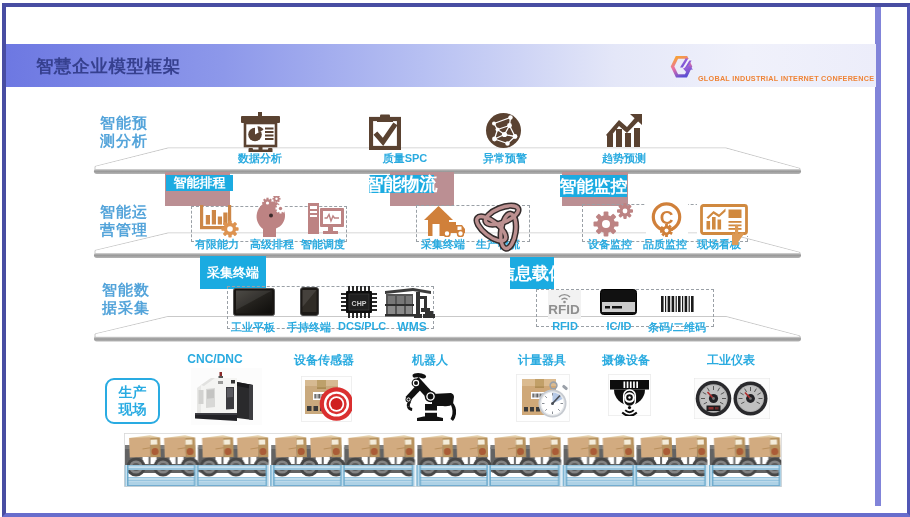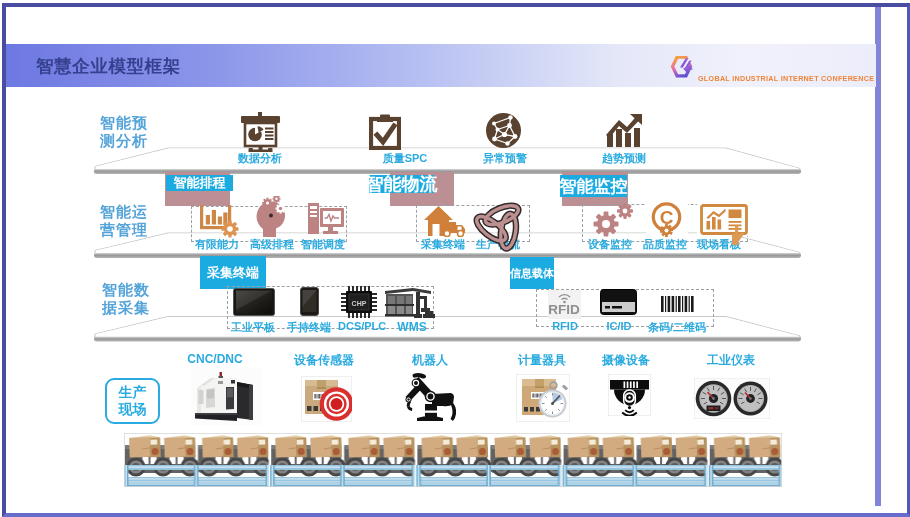--- a/index.html
+++ b/index.html
@@ -77,21 +77,21 @@
   <div class="abs lblue" style="left:102px;top:281px;font-size:15px;line-height:18px;letter-spacing:1px">智能数<br>据采集</div>
 
   <div class="tabp" style="left:165px;top:172px;width:65px;height:34px"></div>
   <div class="tabc" style="left:166px;top:175px;width:67px;height:16px;font-size:13px">智能排程</div>
   <div class="tabp" style="left:390px;top:172px;width:64px;height:34px"></div>
   <div class="tabc" style="left:369px;top:175px;width:65px;height:18px;font-size:18px">智能物流</div>
   <div class="tabp" style="left:562px;top:172px;width:66px;height:34px"></div>
   <div class="tabc" style="left:560px;top:175px;width:67px;height:22px;font-size:17px">智能监控</div>
 
   <div class="tabc" style="left:200px;top:256px;width:66px;height:33px;font-size:13px">采集终端</div>
-  <div class="tabc" style="left:510px;top:257px;width:44px;height:32px;font-size:11px">信息载体</div>
+  <div class="tabc" style="left:510px;top:257px;width:44px;height:32px;font-size:17px">信息载体</div>
 
   <div class="dash" style="left:191px;top:206px;width:154px;height:34px"></div>
   <div class="dash" style="left:416px;top:205px;width:112px;height:35px"></div>
   <div class="dash" style="left:582px;top:204px;width:164px;height:36px"></div>
 
   <div class="dash" style="left:227px;top:286px;width:205px;height:41px"></div>
   <div class="dash" style="left:536px;top:289px;width:176px;height:36px"></div>
 
   <div class="iclbl" style="left:237px;top:151px;width:46px">数据分析</div>
   <div class="iclbl" style="left:382px;top:151px;width:46px">质量SPC</div>

